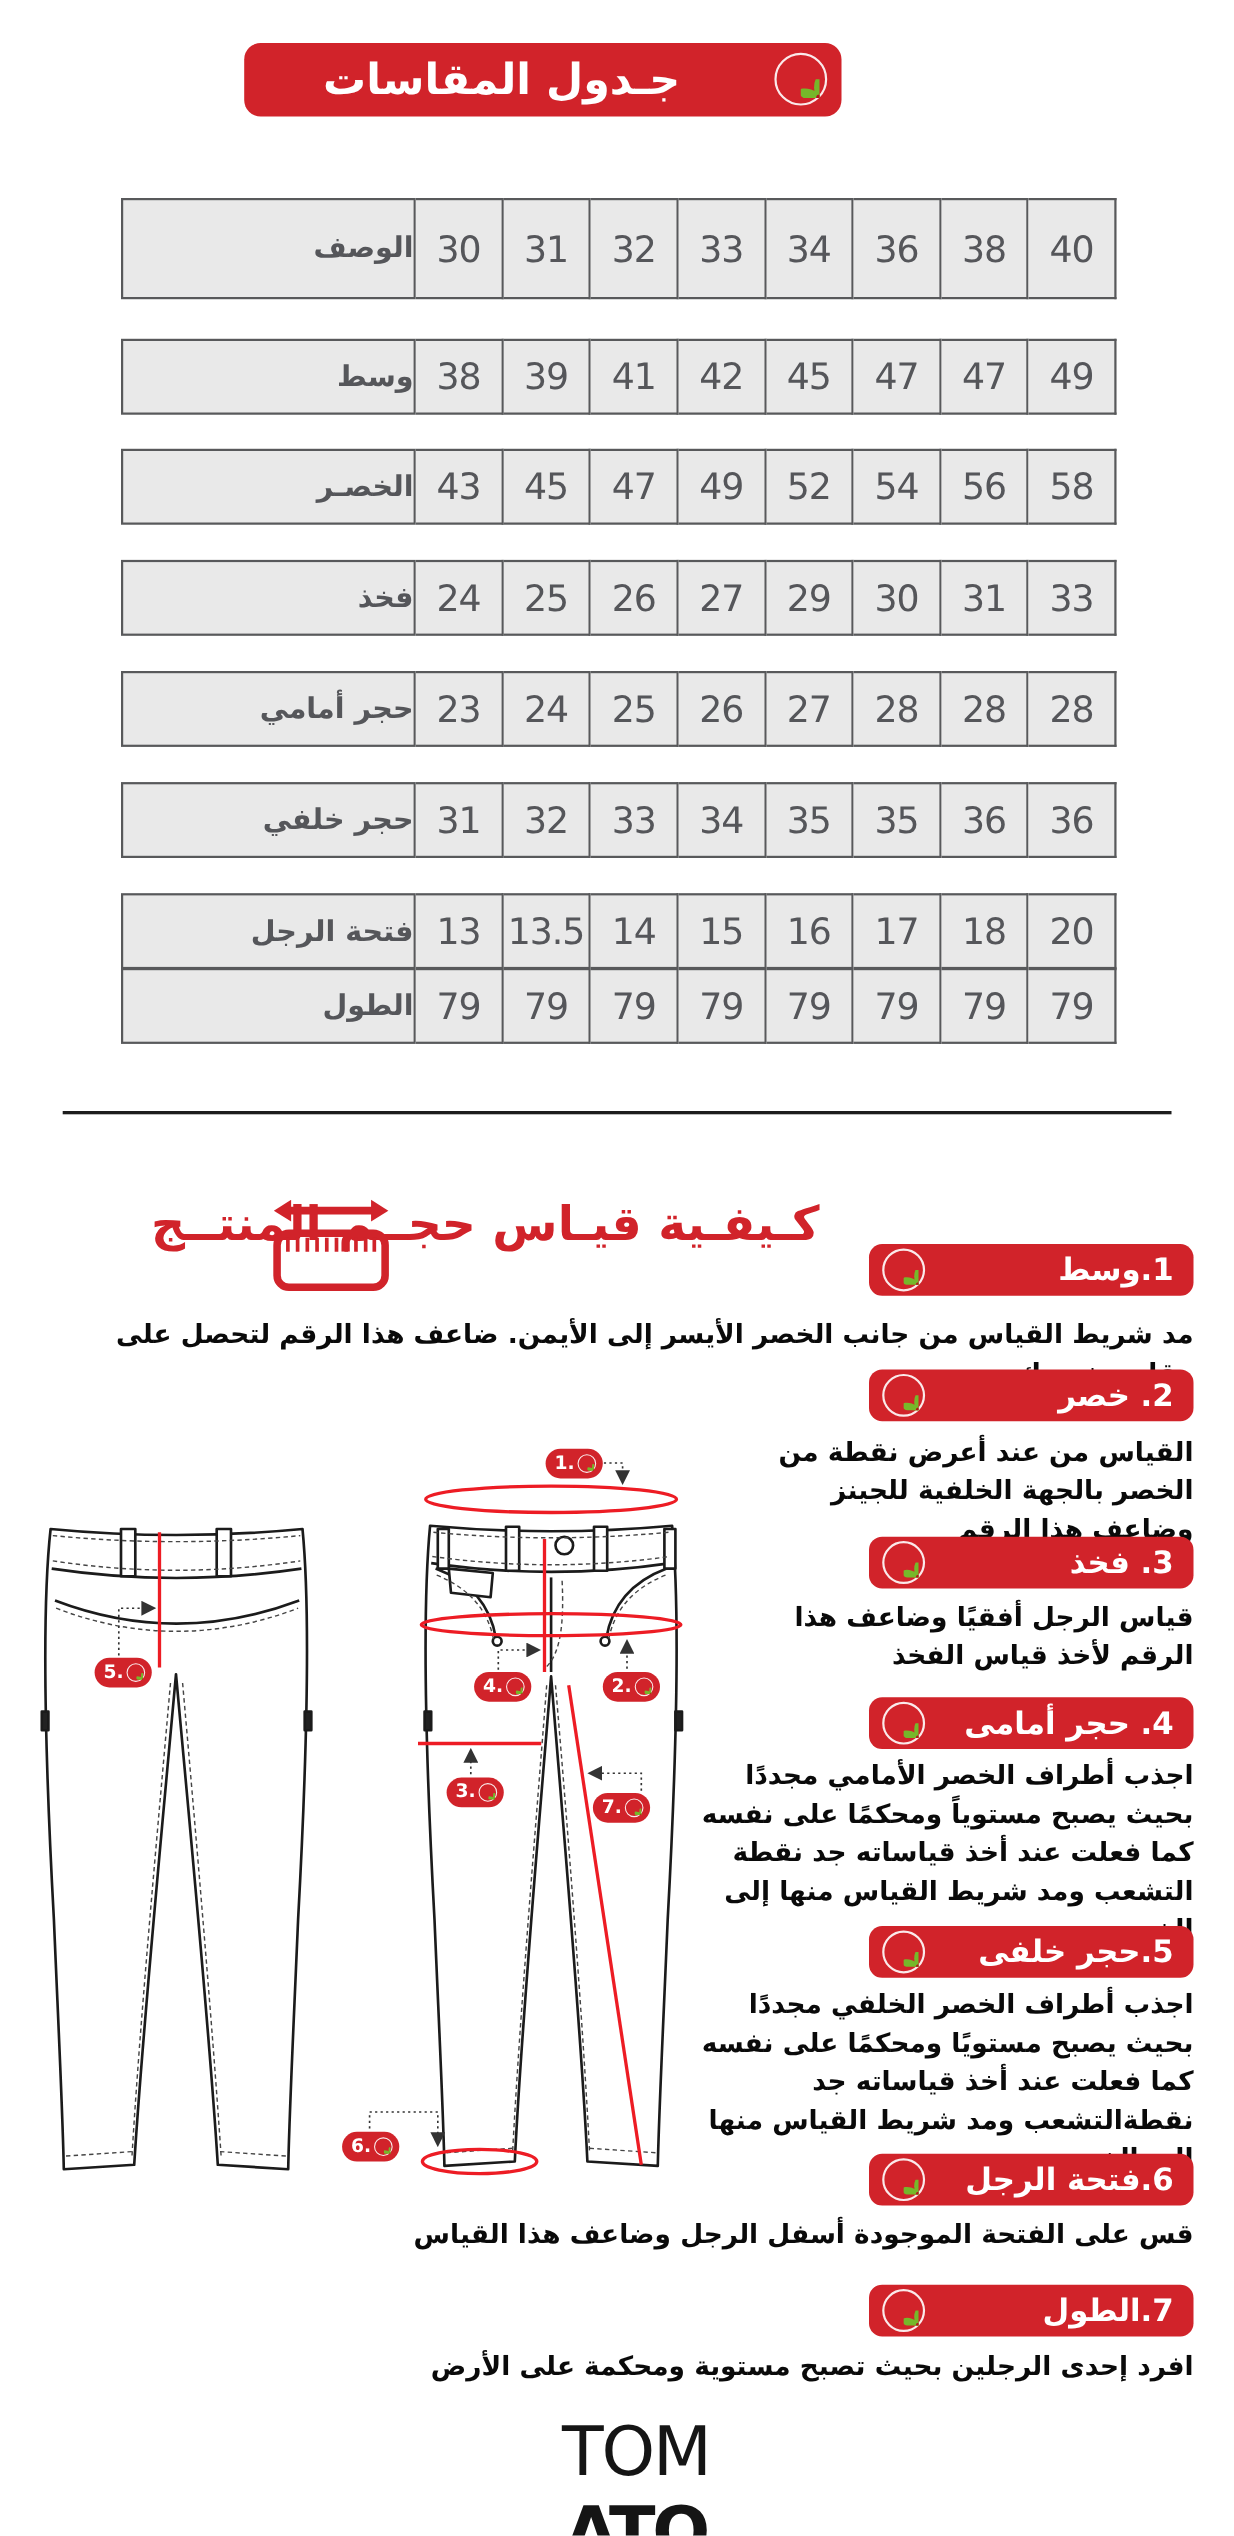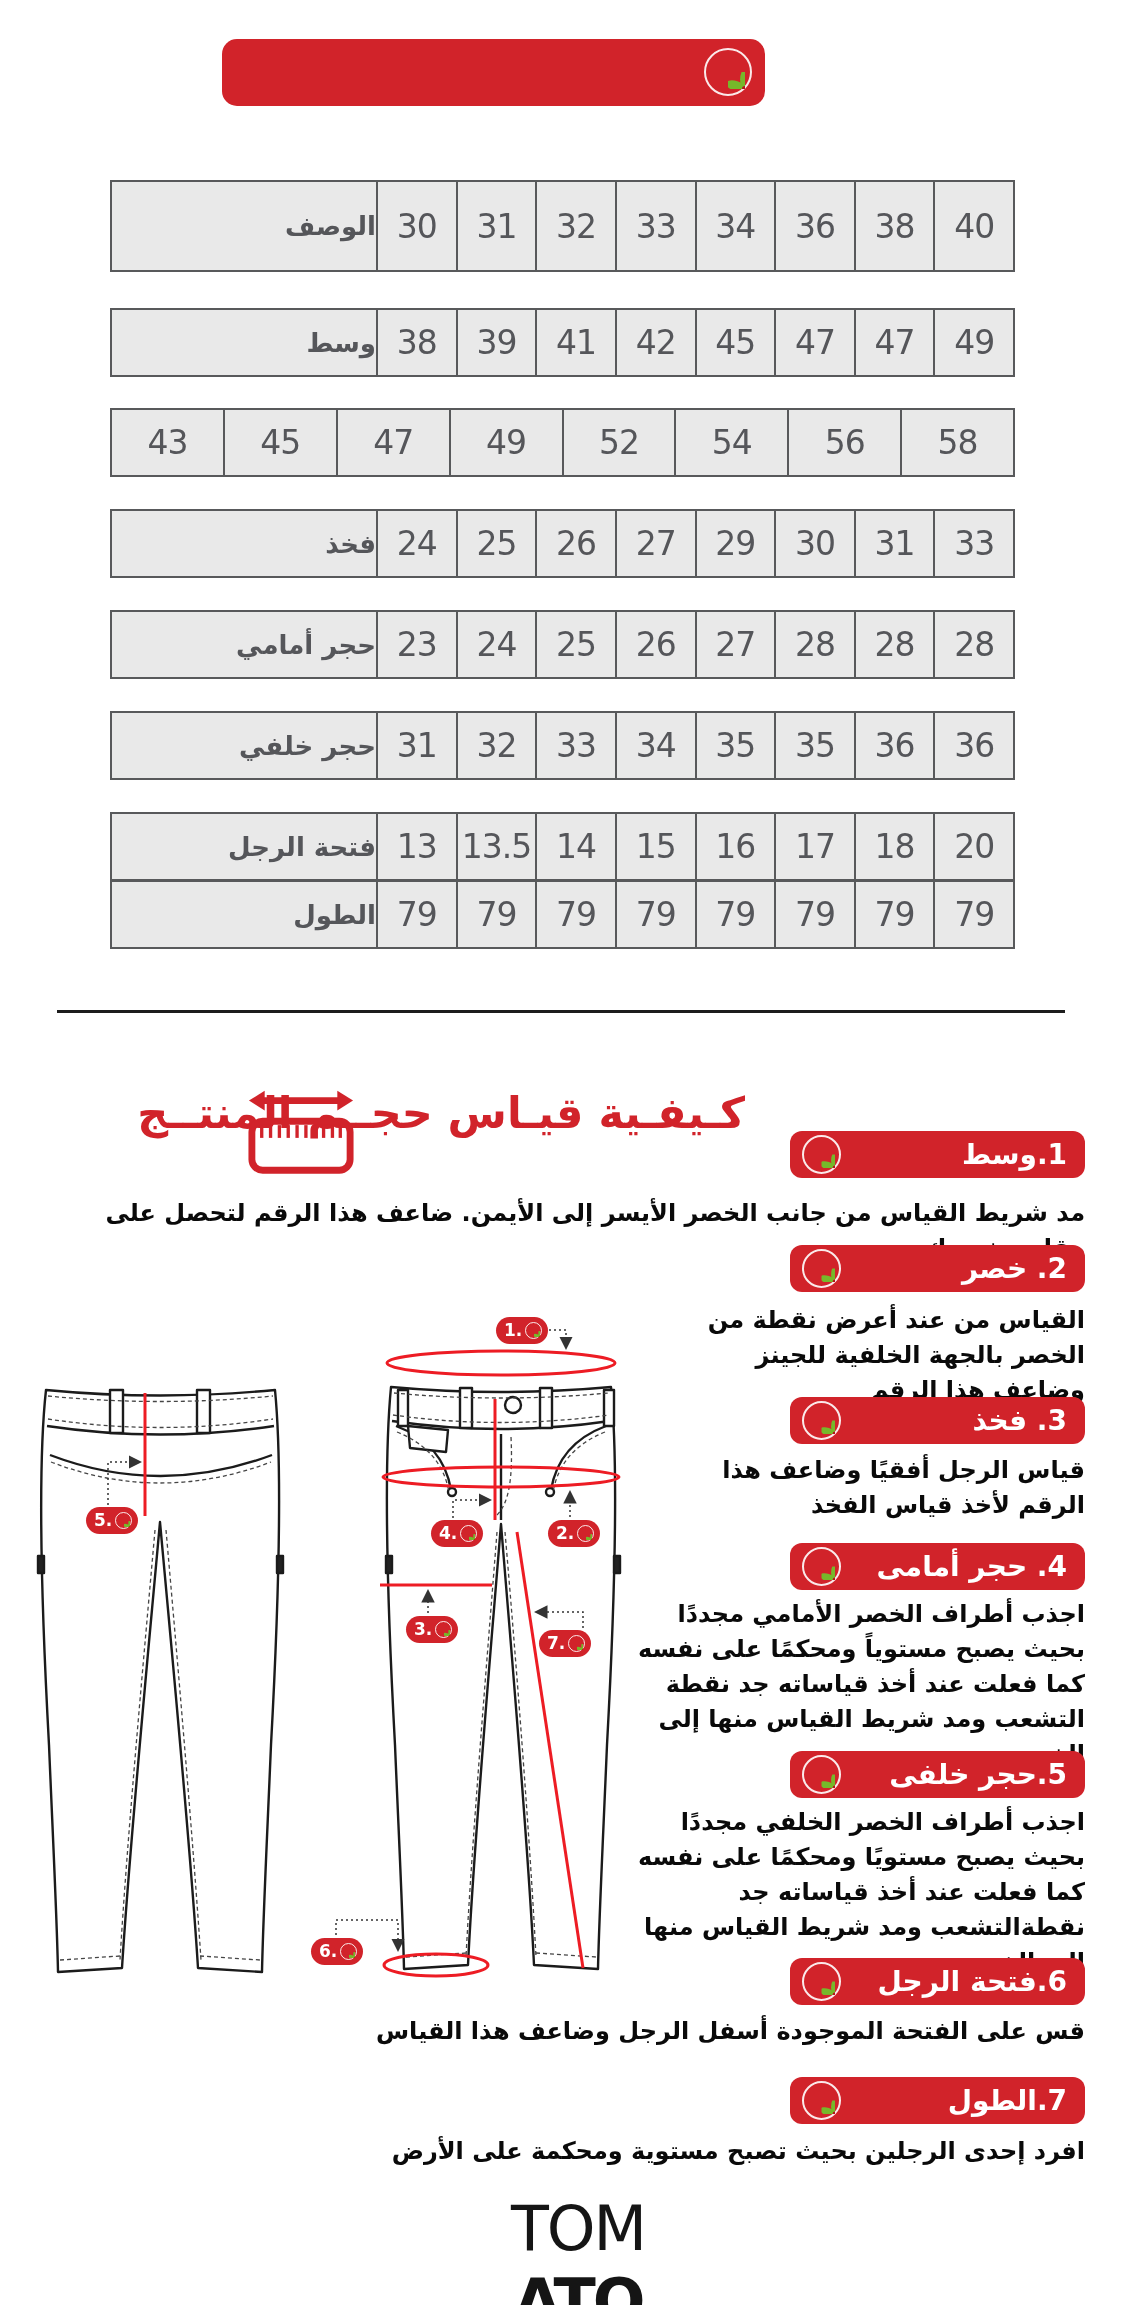--- a/index.html
+++ b/index.html
@@ -76,20 +76,21 @@
         <ellipse cx="0" cy="-5.6" rx="2.9" ry="6.1" transform="rotate(144)"></ellipse>
         <ellipse cx="0" cy="-5.6" rx="2.9" ry="6.1" transform="rotate(216)"></ellipse>
         <ellipse cx="0" cy="-5.6" rx="2.9" ry="6.1" transform="rotate(288)"></ellipse>
         <circle r="1.8" fill="#b5121b"></circle>
       </g>
     </symbol>
   </defs>
 </svg>
 
 <div class="abs hdr-banner">
+  <div class="hdr-title">جـدول المقاسات</div>
   <span class="ring hdr-flower">
     <svg class="fl" width="34" height="34" viewBox="-10 -10 20 20">
         <use href="#flower"></use>
       </svg>
   </span>
 </div>
 
 <div>
   <div class="trow" style="top:180px;height:92px">
     <div class="cell label">الوصف</div>
@@ -107,20 +108,21 @@
     <div class="cell val">38</div>
     <div class="cell val">39</div>
     <div class="cell val">41</div>
     <div class="cell val">42</div>
     <div class="cell val">45</div>
     <div class="cell val">47</div>
     <div class="cell val">47</div>
     <div class="cell val">49</div>
   </div>
   <div class="trow" style="top:408px;height:69px">
+    <div class="cell label">الخصـر</div>
     <div class="cell val">43</div>
     <div class="cell val">45</div>
     <div class="cell val">47</div>
     <div class="cell val">49</div>
     <div class="cell val">52</div>
     <div class="cell val">54</div>
     <div class="cell val">56</div>
     <div class="cell val">58</div>
   </div>
   <div class="trow" style="top:509px;height:69px">

